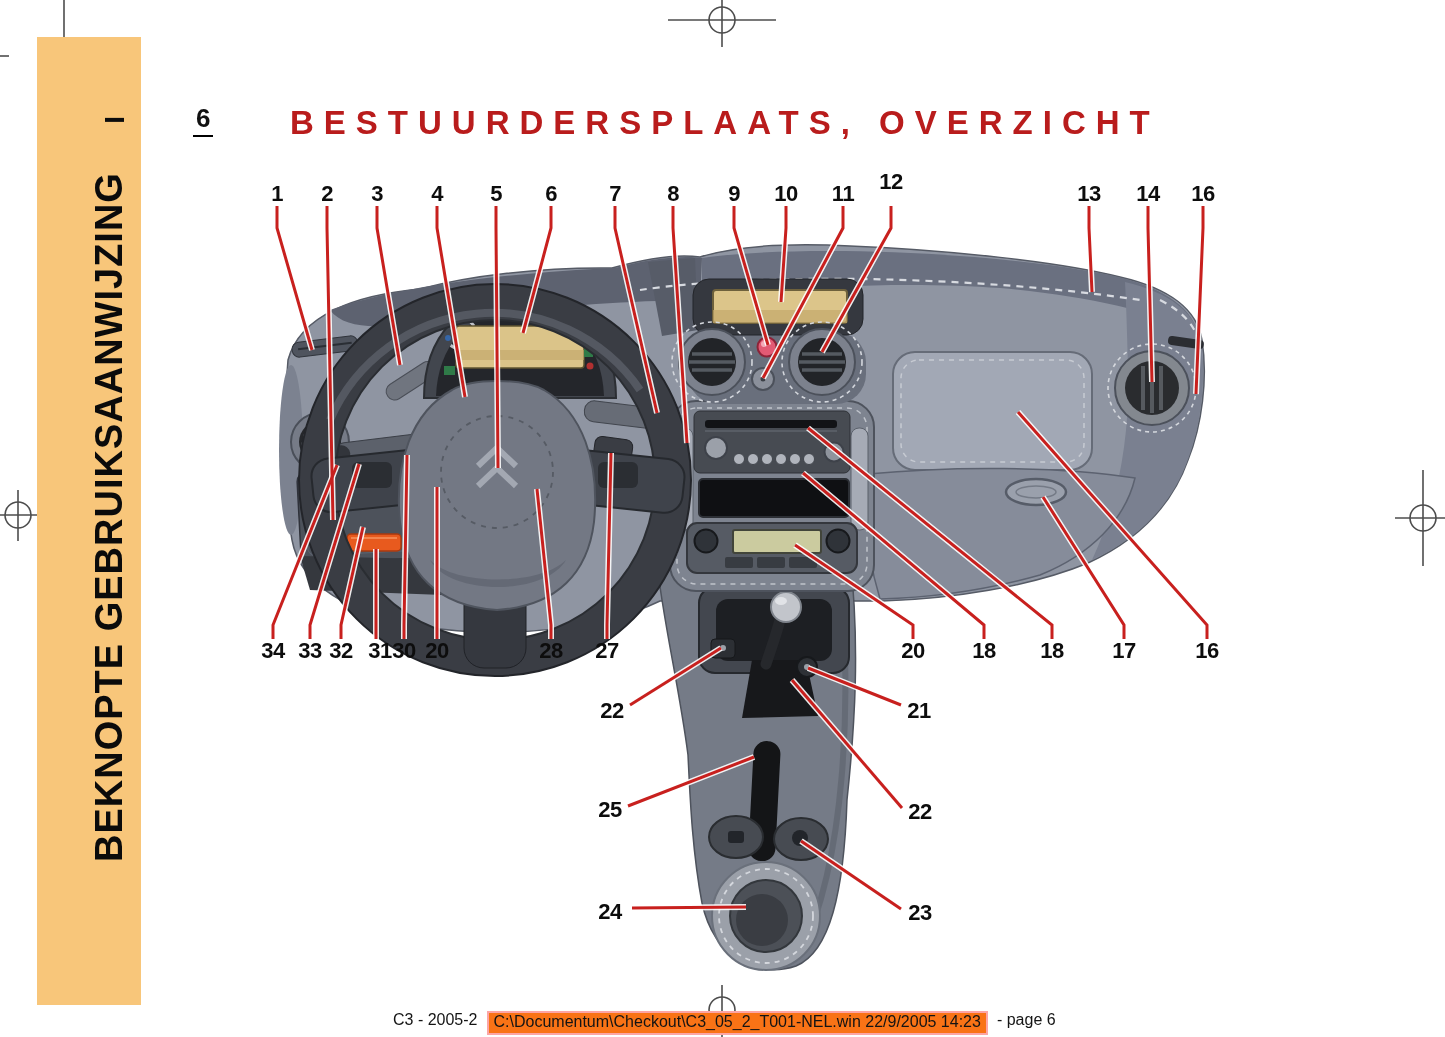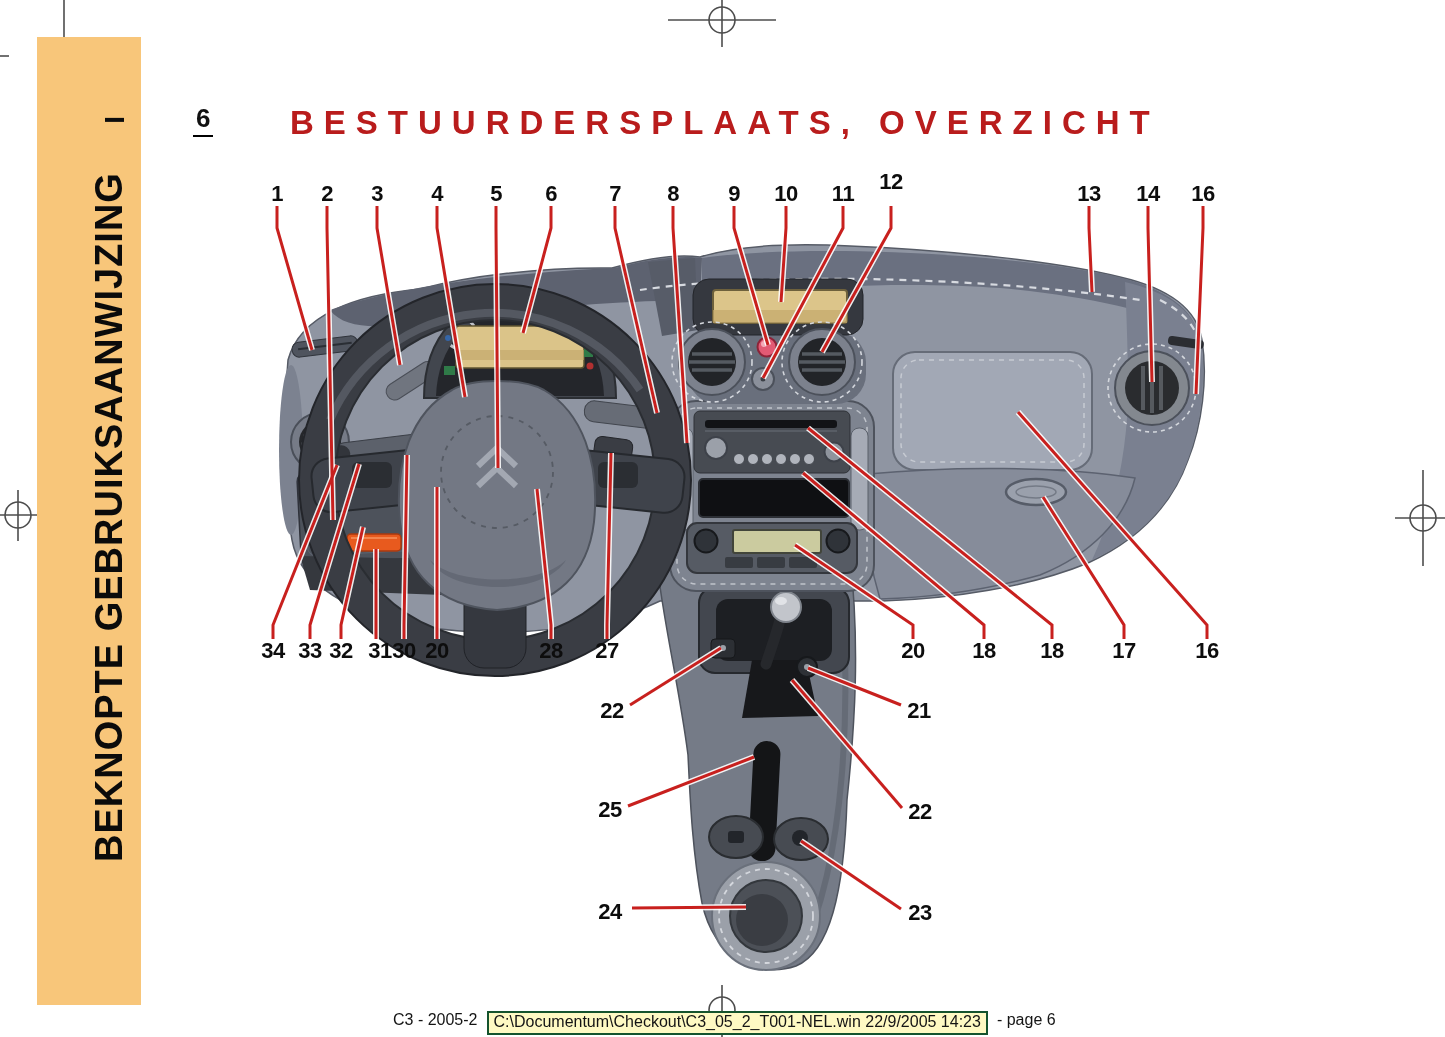--- a/index.html
+++ b/index.html
@@ -9,21 +9,21 @@
   .print-header{left:70px;top:4px;font:16px "DejaVu Sans Mono",monospace;letter-spacing:.5px;color:#141414;white-space:pre;}
   .sidebar{left:37px;top:37px;width:104px;height:968px;background:#F8C67A;}
   .sec-marker{left:110px;top:104px;font:700 28px "Liberation Sans",sans-serif;transform:rotate(90deg);transform-origin:center;color:#0c0c0c;}
   .vert-title{left:84px;top:185px;width:50px;height:665px;writing-mode:vertical-rl;transform:rotate(180deg);
               font:700 38px "Liberation Sans",sans-serif;letter-spacing:1px;color:#0b0b0b;
               display:flex;align-items:center;justify-content:center;white-space:nowrap;}
   .page-num{left:193px;top:103px;font:600 26px "Liberation Sans",sans-serif;border-bottom:2px solid #000;padding:0 3px 1px;}
   .page-title{left:290px;top:104px;font:700 33px "Liberation Sans",sans-serif;letter-spacing:10px;white-space:nowrap;color:#b91c1c;}
   .co{position:absolute;transform:translate(-50%,-50%);font:700 22px "Liberation Sans",sans-serif;color:#0d0d0d;letter-spacing:-.5px;z-index:4;}
   .footer{left:393px;top:1011px;display:flex;align-items:flex-start;gap:9px;font:16px "Liberation Sans",sans-serif;color:#141414;z-index:6;}
-  .footer-box{border:2px solid #14532d;background:#fef9c3;padding:0 5px 2px;white-space:pre;}
+  .footer-box{border:2px solid #fca5a5;background:#f97316;padding:0 5px 2px;white-space:pre;}
   svg{display:block;}
   .marks{stroke:#4d4d4d;stroke-width:1.6;fill:none;}
   .lw{stroke:#fff;stroke-width:6;fill:none;opacity:.9;}
   .lr{stroke:#C8201E;stroke-width:3;fill:none;}
 </style>
 </head>
 <body>
 
 <div class="page">
 

